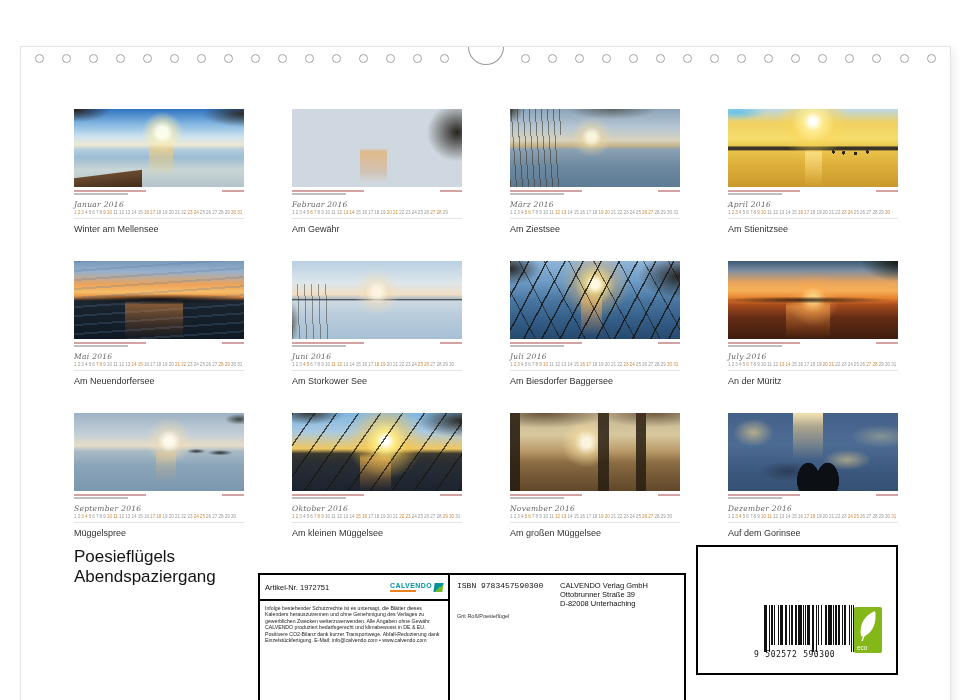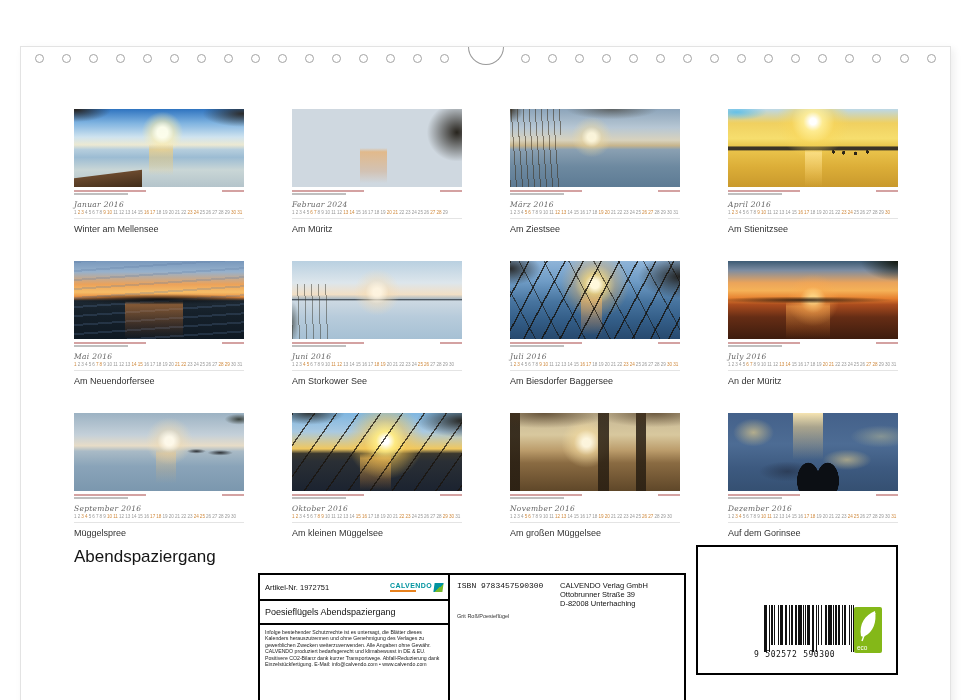--- a/index.html
+++ b/index.html
@@ -243,23 +243,23 @@
       </div>
       <div class="cell">
         <div class="photo p2">
           <div class="extra"></div>
         </div>
         <div class="micro">
           <i class="l1"></i>
           <i class="l2"></i>
           <i class="r"></i>
         </div>
-        <div class="mlabel">Februar 2024</div>
+        <div class="mlabel">Februar 2016</div>
         <div class="days"><span>1</span><span>2</span><span>3</span><span>4</span><span>5</span><span class="we">6</span><span class="we">7</span><span>8</span><span>9</span><span>10</span><span>11</span><span>12</span><span class="we">13</span><span class="we">14</span><span>15</span><span>16</span><span>17</span><span>18</span><span>19</span><span class="we">20</span><span class="we">21</span><span>22</span><span>23</span><span>24</span><span>25</span><span>26</span><span class="we">27</span><span class="we">28</span><span>29</span></div>
-        <div class="caption">Am Müritz</div>
+        <div class="caption">Am Gewähr</div>
       </div>
       <div class="cell">
         <div class="photo p3">
           <div class="extra"></div>
         </div>
         <div class="micro">
           <i class="l1"></i>
           <i class="l2"></i>
           <i class="r"></i>
         </div>
@@ -380,36 +380,36 @@
           <i class="l2"></i>
           <i class="r"></i>
         </div>
         <div class="mlabel">Dezember 2016</div>
         <div class="days"><span>1</span><span>2</span><span class="we">3</span><span class="we">4</span><span>5</span><span>6</span><span>7</span><span>8</span><span>9</span><span class="we">10</span><span class="we">11</span><span>12</span><span>13</span><span>14</span><span>15</span><span>16</span><span class="we">17</span><span class="we">18</span><span>19</span><span>20</span><span>21</span><span>22</span><span>23</span><span class="we">24</span><span class="we">25</span><span>26</span><span>27</span><span>28</span><span>29</span><span>30</span><span class="we">31</span></div>
         <div class="caption">Auf dem Gorinsee</div>
       </div>
     </div>
 
   <div class="big-title">
+    <div>Poesieflügels</div>
     <div>Abendspaziergang</div>
   </div>
 
   <div class="infobox">
     <div class="ib-left">
       <div class="ib-head">
         <span class="artikel">Artikel-Nr. 1972751</span>
         <span class="cv-logo">
           <span class="cv-text">
             <span class="cv-name">CALVENDO</span>
             <span class="cv-tag"></span>
           </span>
           <span class="cv-flag"></span>
         </span>
       </div>
-      <div class="ib-title">Poesieflügels Abendspaziergang</div>
       <div class="ib-legal">Infolge bestehender Schutzrechte ist es untersagt, die Blätter dieses Kalenders herauszutrennen und ohne Genehmigung des Verlages zu gewerblichen Zwecken weiterzuverwenden. Alle Angaben ohne Gewähr. CALVENDO produziert bedarfsgerecht und klimabewusst in DE &amp; EU. Positivere CO2-Bilanz dank kurzer Transportwege. Abfall-Reduzierung dank Einzelstückfertigung. E-Mail: info@calvendo.com • www.calvendo.com</div>
     </div>
     <div class="ib-right">
       <div class="isbn">ISBN 9783457590300</div>
       <div class="credit">Grit Roß/Poesieflügel</div>
       <div class="publisher">
         <div>CALVENDO Verlag GmbH</div>
         <div>Ottobrunner Straße 39</div>
         <div>D-82008 Unterhaching</div>
       </div>

